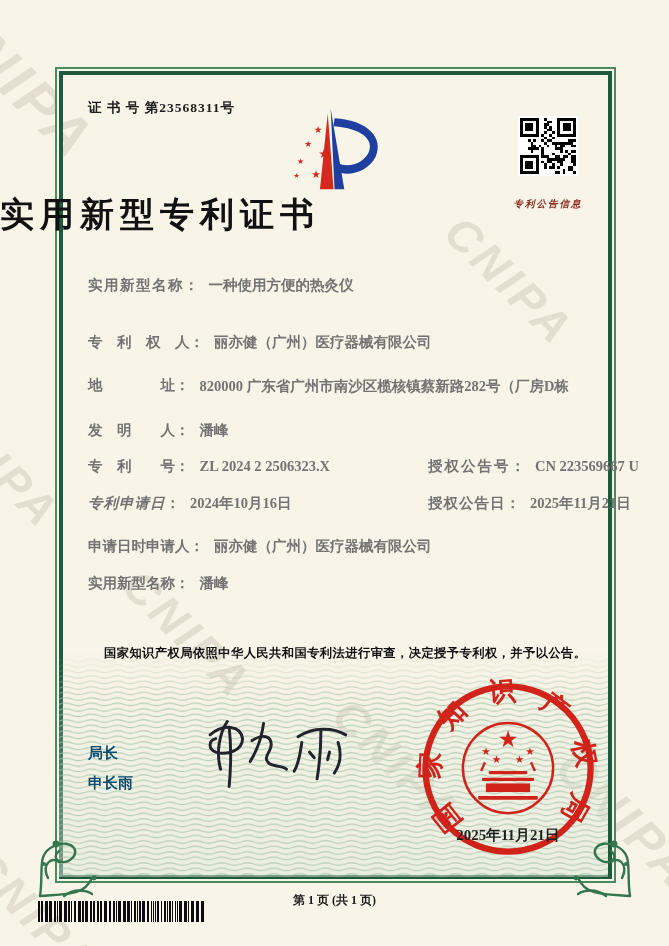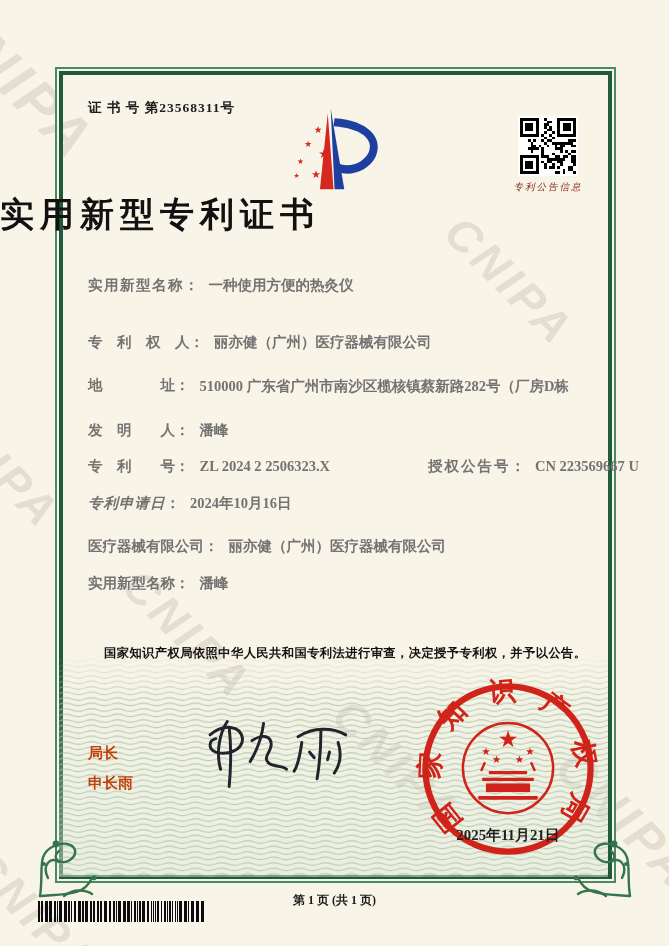--- a/index.html
+++ b/index.html
@@ -31,37 +31,37 @@
     -webkit-mask-image:linear-gradient(to bottom,transparent,black 22%);
     mask-image:linear-gradient(to bottom,transparent,black 22%);
     background:linear-gradient(to bottom,rgba(226,237,225,0),rgba(219,232,218,.55));
   }
   .flourish{position:absolute;z-index:6;}
   
   .cert-no{position:absolute;left:88px;top:99px;font-size:13.5px;font-weight:600;letter-spacing:1px;z-index:8;}
   .logo{position:absolute;left:283px;top:103px;width:107px;height:91px;z-index:8;}
   .qr-wrap{position:absolute;left:505px;top:116px;width:86px;text-align:center;z-index:8;}
   .qr{width:56px;height:56px;margin:0 auto;display:block;background:#fff;padding:2px;}
-  .qr-caption{margin-top:5px;font-size:9.5px;font-weight:400;font-style:italic;letter-spacing:2px;color:#8a2a1a;}
+  .qr-caption{margin-top:22px;font-size:9.5px;font-weight:700;font-style:italic;letter-spacing:2px;color:#8a2a1a;}
   .title{
     position:absolute;left:0;top:192px;width:669px;text-align:left;
     font-size:34px;font-weight:700;letter-spacing:6px;color:#111;z-index:8;
   }
   
   .row{position:absolute;left:88px;font-size:14.5px;font-weight:600;white-space:nowrap;z-index:8;color:#737373;}
   .row .val{margin-left:10px;}
   .rcol{position:absolute;left:340px;top:0;text-align:center;}
   .addr-val{display:inline-block;vertical-align:top;margin-left:10px;white-space:normal;width:430px;line-height:21px;}
   .decl{
     position:absolute;left:84px;top:642px;width:504px;z-index:8;
     font-size:12.3px;font-weight:700;line-height:1.95;letter-spacing:.4px;color:#111;
   }
   .decl .l1{padding-left:20px;}
   
-  .official{position:absolute;left:88px;z-index:8;font-size:15px;font-weight:600;color:#c2410c;}
+  .official{position:absolute;left:88px;z-index:8;font-size:15px;font-weight:600;color:#0c4a6e;}
   .sig{position:absolute;left:192px;top:710px;width:168px;height:86px;z-index:9;}
   .seal{position:absolute;left:412px;top:675px;width:192px;height:188px;z-index:10;opacity:.95;}
   
   .page-foot{position:absolute;left:0;top:892px;width:669px;text-align:center;font-size:12px;font-weight:600;z-index:8;}
   .barcode{position:absolute;left:38px;top:901px;width:166px;height:21px;z-index:8;}
 </style>
 </head>
 <body>
 
 <div class="wm" style="left:-30px;top:-14px;font-size:58px;">CNIPA</div>
@@ -244,38 +244,39 @@
 
 <div class="row" style="top:276px;">
   <span style="letter-spacing:1.5px;">实用新型名称</span><span>：</span><span class="val">一种使用方便的热灸仪</span>
 </div>
 
 <div class="row" style="top:333px;">
   <span>专　利　权　人</span><span>：</span><span class="val">丽亦健（广州）医疗器械有限公司</span>
 </div>
 
 <div class="row" style="top:376px;">
-  <span>地　　　　址</span><span>：</span><span class="addr-val"><span>510000 广东省广州市南沙区榄核镇蔡新路282号（厂房D栋</span><br></span>
+  <span>地　　　　址</span><span>：</span><span class="addr-val"><span>820000 广东省广州市南沙区榄核镇蔡新路282号（厂房D栋</span><br></span>
 </div>
 
 <div class="row" style="top:421px;">
   <span>发　明　　人</span><span>：</span><span class="val">潘峰</span>
 </div>
 
 <div class="row" style="top:457px;width:524px;">
   <span>专　利　　号</span><span>：</span><span class="val">ZL 2024 2 2506323.X</span>
   <span class="rcol"><span style="letter-spacing:2px;">授权公告号</span><span>：</span><span class="val">CN 223569667 U</span></span>
 </div>
 
 <div class="row" style="top:494px;width:524px;">
   <span style="letter-spacing:1px;font-style:italic;">专利申请日</span><span>：</span><span class="val">2024年10月16日</span>
+  <span class="rcol"><span style="letter-spacing:1px;">授权公告日</span><span>：</span><span class="val">2025年11月21日</span></span>
 </div>
 
 <div class="row" style="top:537px;">
-  <span>医疗器械有限公司</span><span>：</span><span class="val">丽亦健（广州）医疗器械有限公司</span>
+  <span>申请日时申请人</span><span>：</span><span class="val">丽亦健（广州）医疗器械有限公司</span>
 </div>
 
 <div class="row" style="top:574px;">
   <span>实用新型名称</span><span>：</span><span class="val">潘峰</span>
 </div>
 
 <div class="decl">
   <div class="l1">国家知识产权局依照中华人民共和国专利法进行审查，决定授予专利权，并予以公告。</div>
 </div>
 

